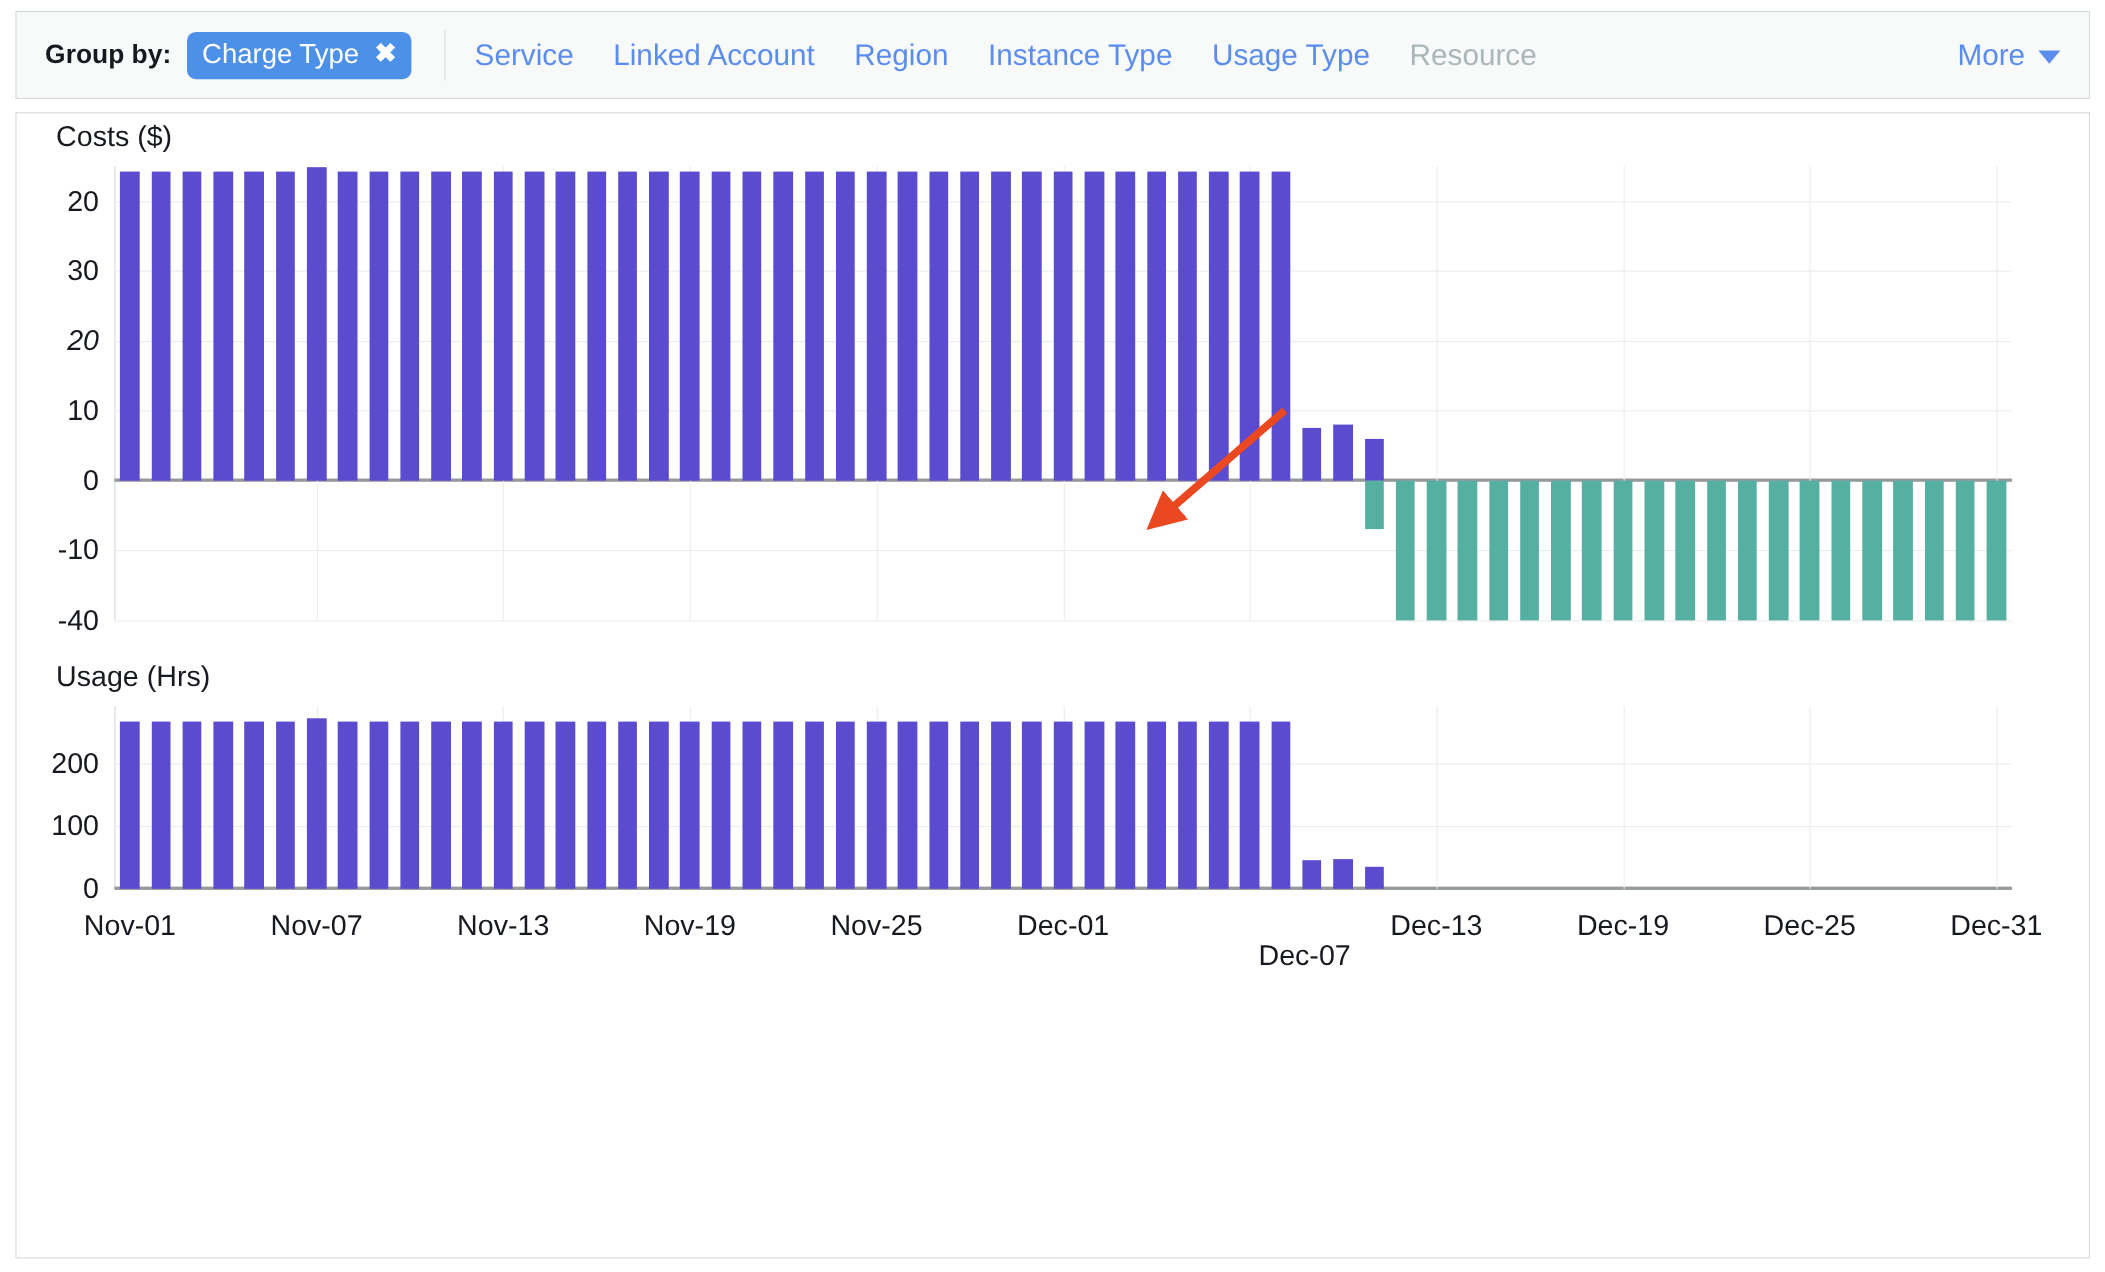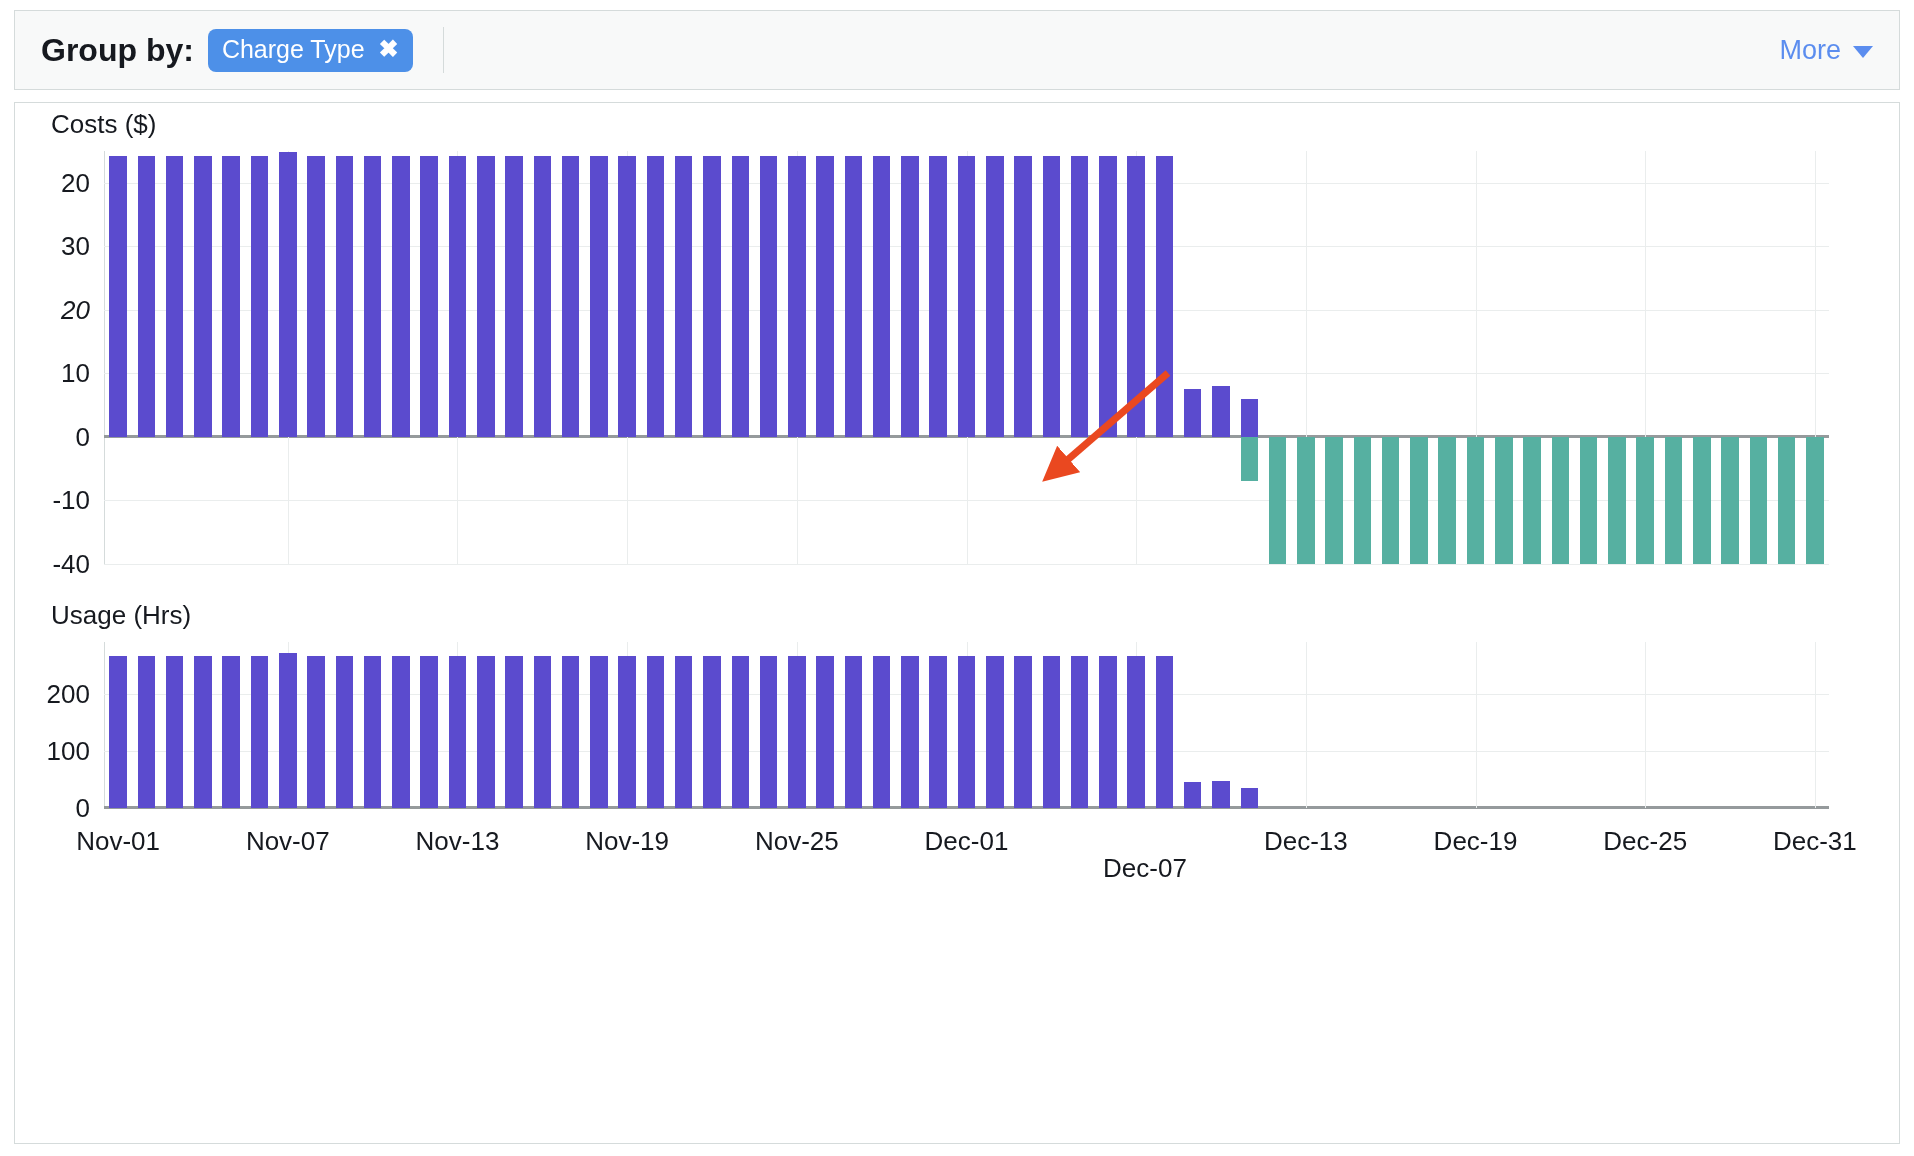--- a/index.html
+++ b/index.html
@@ -25,21 +25,21 @@
     width: 1886px;
     height: 80px;
     background: #f8f9f9;
     border: 1px solid #d5dbdb;
     box-sizing: border-box;
     display: flex;
     align-items: center;
     padding: 0 26px;
   }
   .groupby-label {
-    font-size: 32px;
+    font-size: 24px;
     font-weight: bold;
     color: #16191f;
     white-space: nowrap;
     margin-right: 14px;
   }
   .pill {
     display: inline-flex;
     align-items: center;
     background: #4d90e8;
     color: #ffffff;
@@ -218,20 +218,28 @@
   <div class="groupbar">
     <span class="groupby-label">Group by:</span>
 
     <span class="pill">
       <span>Charge Type</span>
       <span class="pill-x">✖</span>
     </span>
 
     <span class="vdivider"></span>
 
+    <span class="navlinks" id="nav-links">
+        <span class="navlink">Service</span>
+        <span class="navlink">Linked Account</span>
+        <span class="navlink">Region</span>
+        <span class="navlink">Instance Type</span>
+        <span class="navlink">Usage Type</span>
+        <span class="navlink disabled">Resource</span>
+      </span>
 
     <span class="more">
       <span>More</span>
       <span class="caret-down"></span>
     </span>
   </div>
 
   <div class="panel">
 
     <div class="axis-title" style="left:36px; top:6px;">Costs ($)</div>
@@ -349,21 +357,21 @@
         <div class="xtick" style="left: 183.811px;">Nov-07</div>
         <div class="vgridline" style="left: 353.484px;"></div>
         <div class="xtick" style="left: 353.484px;">Nov-13</div>
         <div class="vgridline" style="left: 523.156px;"></div>
         <div class="xtick" style="left: 523.156px;">Nov-19</div>
         <div class="vgridline" style="left: 692.828px;"></div>
         <div class="xtick" style="left: 692.828px;">Nov-25</div>
         <div class="vgridline" style="left: 862.5px;"></div>
         <div class="xtick" style="left: 862.5px;">Dec-01</div>
         <div class="vgridline" style="left: 1032.17px;"></div>
-        <div class="xtick" style="left: 1041px; margin-top: 45px;">Dec-07</div>
+        <div class="xtick" style="left: 1082px; margin-top: 45px;">Dec-07</div>
         <div class="vgridline" style="left: 1201.84px;"></div>
         <div class="xtick" style="left: 1201.84px;">Dec-13</div>
         <div class="vgridline" style="left: 1371.52px;"></div>
         <div class="xtick" style="left: 1371.52px;">Dec-19</div>
         <div class="vgridline" style="left: 1541.19px;"></div>
         <div class="xtick" style="left: 1541.19px;">Dec-25</div>
         <div class="vgridline" style="left: 1710.86px;"></div>
         <div class="xtick" style="left: 1710.86px;">Dec-31</div>
         <div class="bar" title="Nov-01 · Usage · 265" style="left: 5.37295px; top: 14.3103px; width: 17.5328px; height: 151.69px; background: rgb(91, 75, 206);"></div>
         <div class="bar" title="Nov-02 · Usage · 265" style="left: 33.6516px; top: 14.3103px; width: 17.5328px; height: 151.69px; background: rgb(91, 75, 206);"></div>

